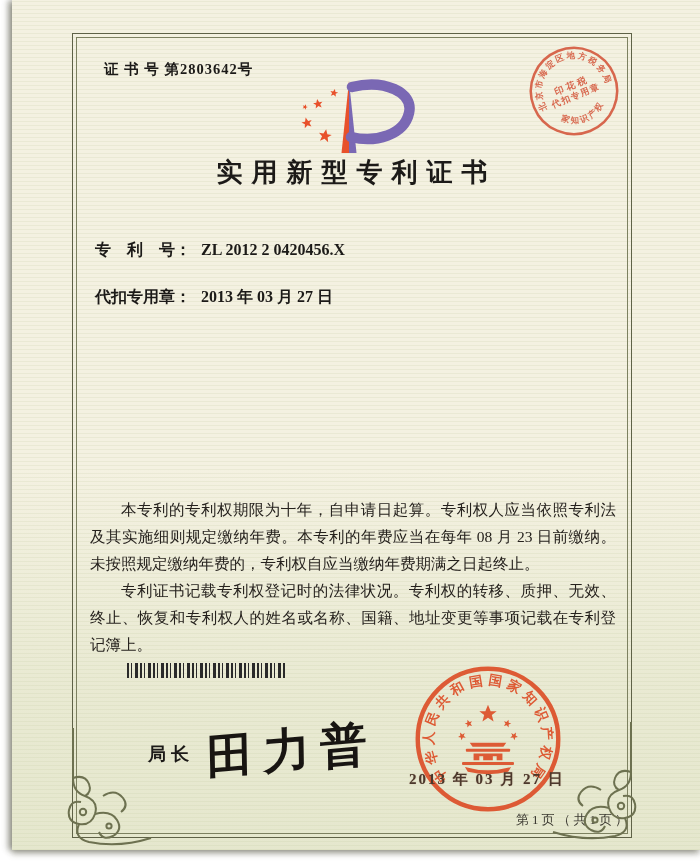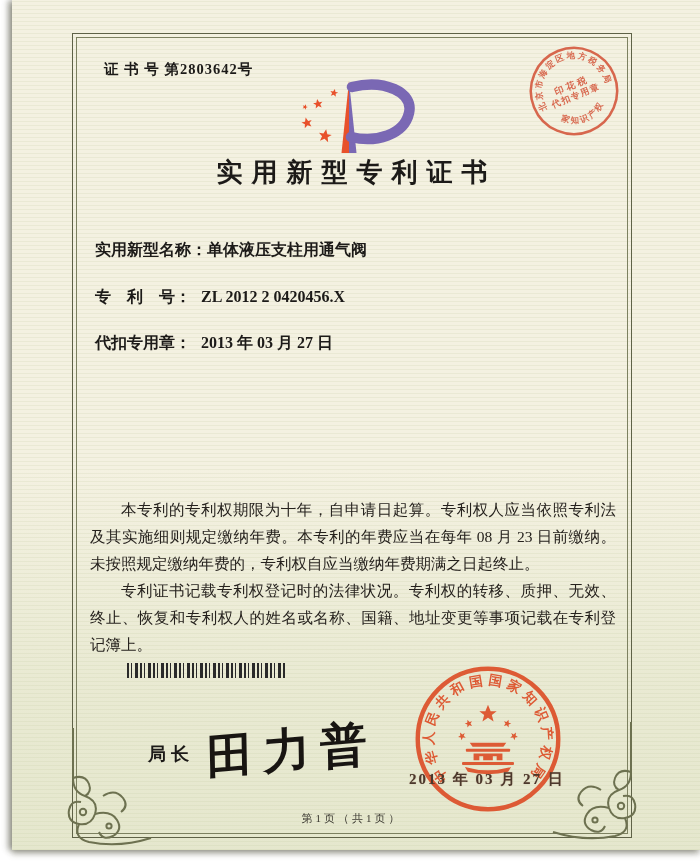--- a/index.html
+++ b/index.html
@@ -58,22 +58,22 @@
     transform:rotate(-5deg) skewX(-4deg);color:#181512;
   }
   .tax-stamp{position:absolute;left:452px;top:8px;width:98px;height:98px;opacity:.88;}
   .big-seal{position:absolute;left:338px;top:628px;width:154px;height:154px;opacity:.92;}
   .seal-date{
     position:absolute;left:336px;top:736px;width:240px;
     font-size:15px;font-weight:700;letter-spacing:2px;color:var(--date-ink);
     text-shadow:0 0 1px rgba(120,40,20,.35);
   }
   .footer{
-    position:absolute;left:0;top:777px;width:100%;text-align:center;
-    font-size:11px;letter-spacing:3px;color:#3c3a32;
+    position:absolute;left:0;top:777px;width:100%;text-align:right;
+    font-size:13px;letter-spacing:3px;color:#3c3a32;
   }
   .ornament{position:absolute;width:96px;height:120px;}
   .ornament-bl{left:-14px;top:692px;}
   .ornament-br{right:-14px;top:686px;transform:scaleX(-1);}
   .arc-text{fill:var(--seal-red);font-family:"Liberation Serif","DejaVu Serif",serif;font-weight:700;}
   .stamp-text{fill:var(--stamp-red);font-family:"Liberation Serif","DejaVu Serif",serif;font-weight:700;}
 </style>
 </head>
 <body>
 
@@ -111,23 +111,20 @@
         </text>
         <text class="stamp-text" x="0" y="-3" font-size="9.5" letter-spacing="3" text-anchor="middle">印花税</text>
         <text class="stamp-text" x="0" y="8" font-size="9" letter-spacing="1.5" text-anchor="middle">代扣专用章</text>
         <text class="stamp-text" font-size="8.6" letter-spacing="2">
           <textPath href="#taxBot" startOffset="50%" text-anchor="middle">国家知识产权局</textPath>
         </text>
       </g>
     </svg>
 
     <div class="fields">
-      <div class="field-row">
-        <span class="field-label">实用新型名称：</span><span class="field-value">单体液压支柱用通气阀</span>
-      </div>
       <div class="field-row">
         <span class="field-label">专　利　号：</span><span class="field-value">ZL 2012 2 0420456.X</span>
       </div>
       <div class="field-row">
         <span class="field-label">代扣专用章：</span><span class="field-value">2013 年 03 月 27 日</span>
       </div>
     </div>
 
     <div class="body-text">
       <p>本专利的专利权期限为十年，自申请日起算。专利权人应当依照专利法及其实施细则规定缴纳年费。本专利的年费应当在每年 08 月 23 日前缴纳。未按照规定缴纳年费的，专利权自应当缴纳年费期满之日起终止。</p>

